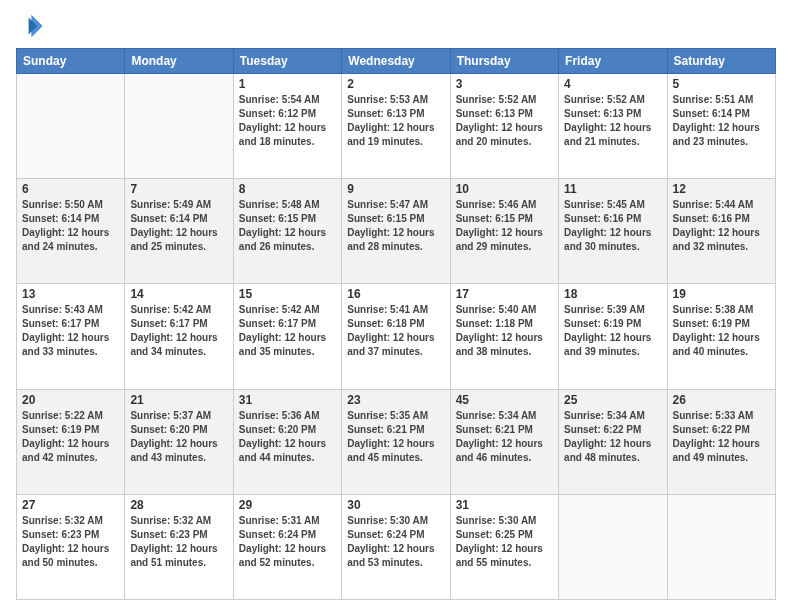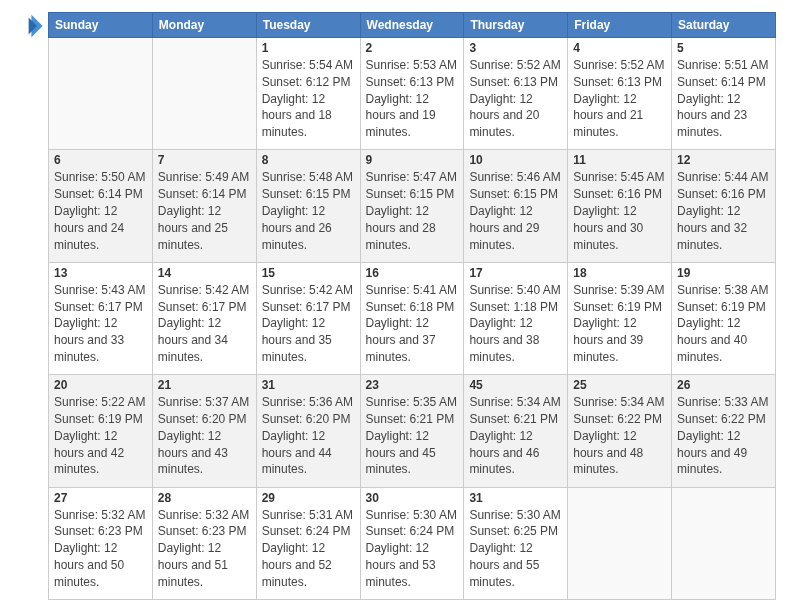--- a/index.html
+++ b/index.html
@@ -8,20 +8,21 @@
       background: #fff;
       width: 792px;
       height: 612px;
       overflow: hidden;
     }
     .page {
       width: 792px;
       height: 612px;
       padding: 12px 16px;
       display: flex;
+      flex-direction: column;
     }
     .header {
       display: flex;
       justify-content: space-between;
       align-items: flex-start;
       margin-bottom: 8px;
     }
     .logo {
       display: flex;
       align-items: center;
@@ -78,23 +79,24 @@
     .calendar td.empty {
       background: #f9f9f9;
     }
     .day-number {
       font-size: 12px;
       font-weight: bold;
       color: #333;
       margin-bottom: 2px;
     }
     .day-info {
-      font-size: 12px;
+      font-size: 10px;
       color: #444;
       line-height: 1.4;
+      font-weight: bold;
     }
     .row-shaded td {
       background: #f2f2f2;
     }
     .row-white td {
       background: #ffffff;
     }
   </style>
 </head>
 <body>

